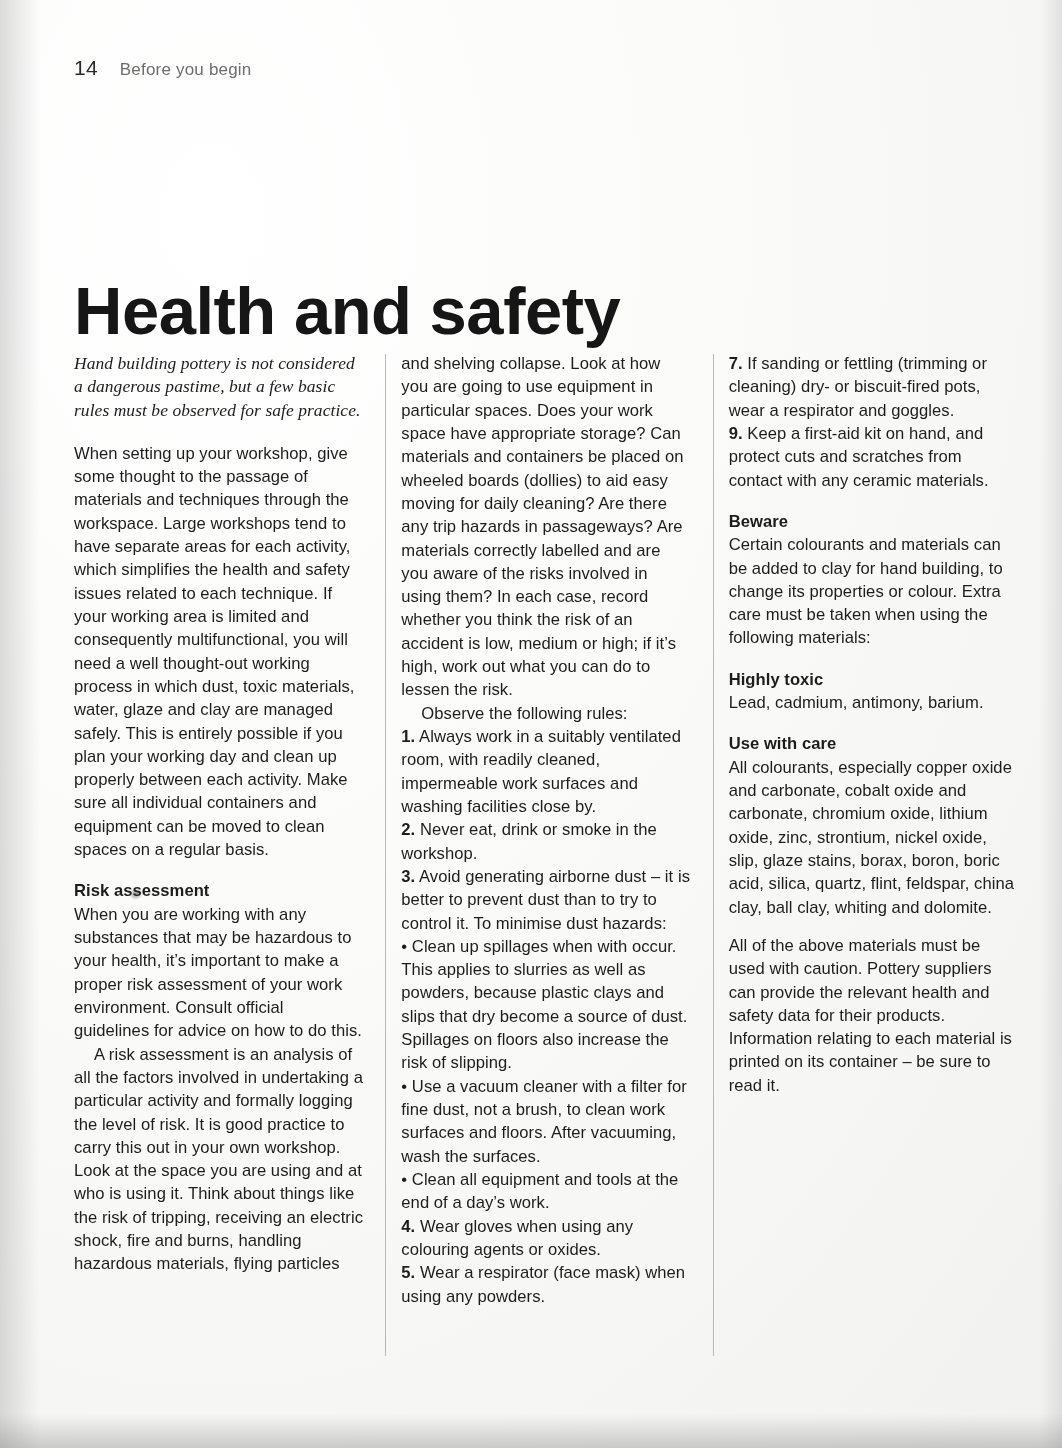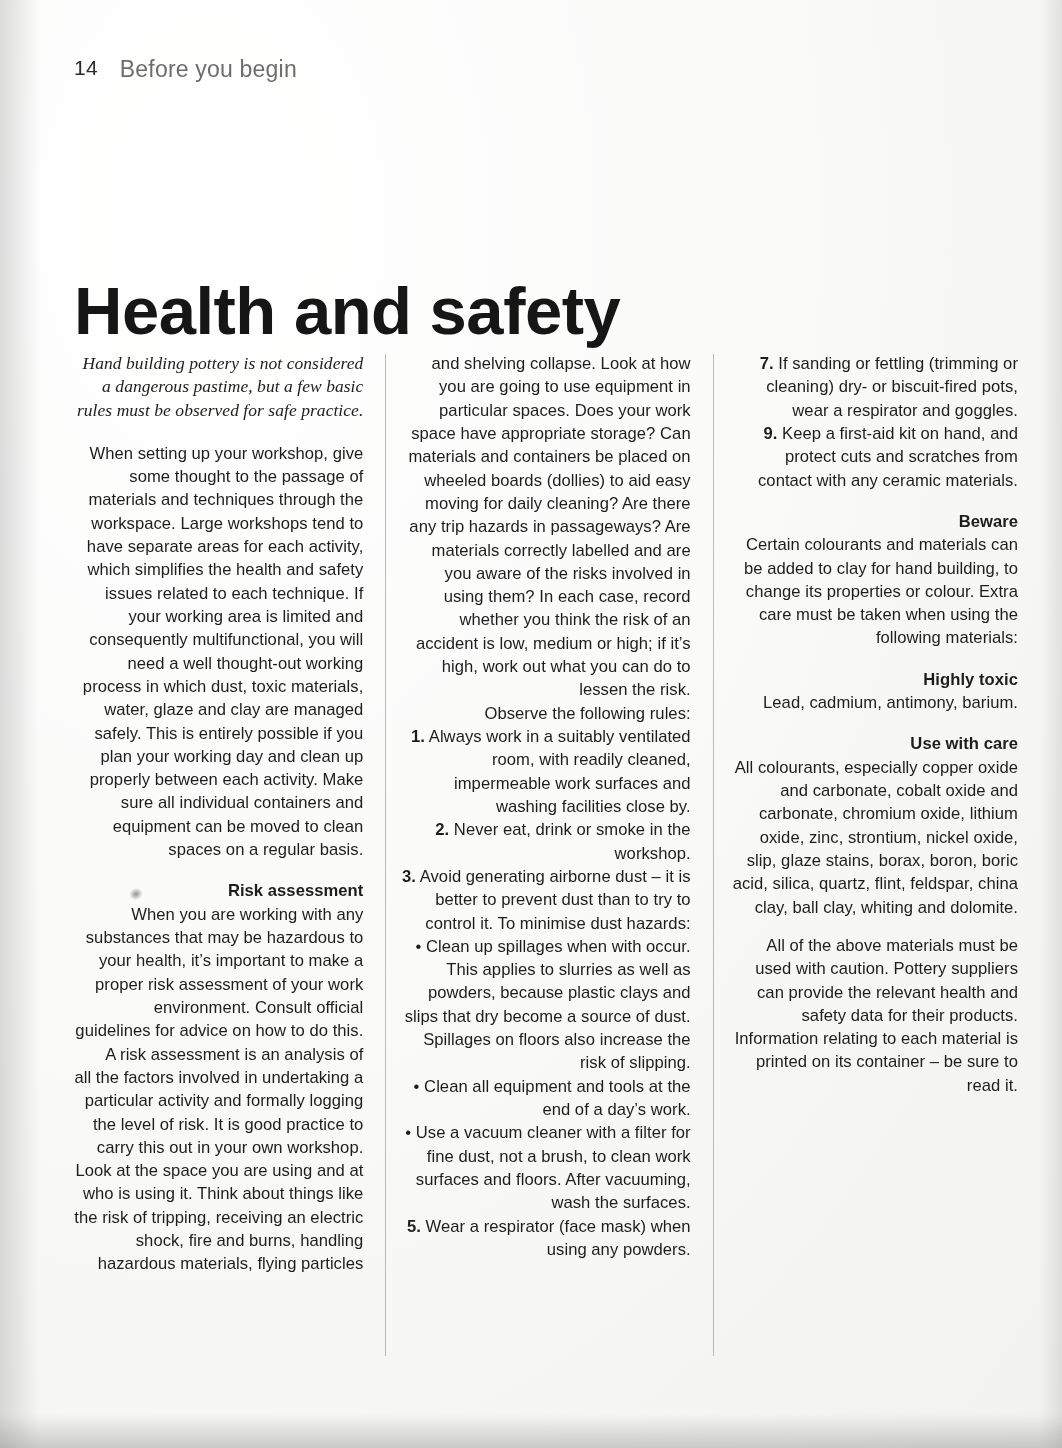--- a/index.html
+++ b/index.html
@@ -48,30 +48,30 @@
     left: 0; right: 0; bottom: 0;
     height: 34px;
     background: linear-gradient(to top, rgba(120,120,120,0.35), rgba(255,255,255,0));
   }
 
   .running-head {
     position: absolute;
     left: 74px;
     top: 56px;
     display: flex;
-    align-items: flex-start;
+    align-items: flex-end;
     gap: 22px;
   }
   .folio {
     font-size: 21px;
     color: #2a2a2a;
     letter-spacing: .2px;
   }
   .run-title {
-    font-size: 23px;
+    font-size: 17px;
     color: #6d6d6d;
     letter-spacing: .2px;
   }
 
   .page-title {
     position: absolute;
     left: 74px;
     top: 232px;
     font-size: 67px;
     line-height: 1;
@@ -106,21 +106,20 @@
     bottom: 8px;
     width: 1px;
     background: #b9b9b9;
   }
   .col p {
     margin: 0;
     font-size: 16.6px;
     line-height: 1.405;
     color: #1d1d1d;
     letter-spacing: 0.05px;
-    text-align: right;
   }
   .standfirst {
     font-family: "Liberation Serif", serif;
     font-style: italic;
     font-size: 17.5px !important;
     line-height: 1.33 !important;
     color: #202020;
     margin-bottom: 20px !important;
   }
   .indent {
@@ -182,22 +181,23 @@
       <p class="indent">A risk assessment is an analysis of all the factors involved in undertaking a particular activity and formally logging the level of risk. It is good practice to carry this out in your own workshop. Look at the space you are using and at who is using it. Think about things like the risk of tripping, receiving an electric shock, fire and burns, handling hazardous materials, flying particles</p>
     </div>
 
     <div class="col">
       <p>and shelving collapse. Look at how you are going to use equipment in particular spaces. Does your work space have appropriate storage? Can materials and containers be placed on wheeled boards (dollies) to aid easy moving for daily cleaning? Are there any trip hazards in passageways? Are materials correctly labelled and are you aware of the risks involved in using them? In each case, record whether you think the risk of an accident is low, medium or high; if it’s high, work out what you can do to lessen the risk.</p>
       <p class="indent">Observe the following rules:</p>
       <p><span class="num">1.</span><span> Always work in a suitably ventilated room, with readily cleaned, impermeable work surfaces and washing facilities close by.</span></p>
       <p><span class="num">2.</span><span> Never eat, drink or smoke in the workshop.</span></p>
       <p><span class="num">3.</span><span> Avoid generating airborne dust – it is better to prevent dust than to try to control it. To minimise dust hazards:</span></p>
       <p class="bulleted">• Clean up spillages when with occur. This applies to slurries as well as powders, because plastic clays and slips that dry become a source of dust. Spillages on floors also increase the risk of slipping.</p>
+      <p class="bulleted">• Use a vacuum cleaner with a filter for fine dust, not a brush, to clean work surfaces and floors. After vacuuming, wash the surfaces.</p>
       <p class="bulleted">• Clean all equipment and tools at the end of a day’s work.</p>
-      <p class="bulleted">• Use a vacuum cleaner with a filter for fine dust, not a brush, to clean work surfaces and floors. After vacuuming, wash the surfaces.</p>
+      <p><span class="num">4.</span><span> Wear gloves when using any colouring agents or oxides.</span></p>
       <p><span class="num">5.</span><span> Wear a respirator (face mask) when using any powders.</span></p>
     </div>
 
     <div class="col">
       <p><span class="num">7.</span><span> If sanding or fettling (trimming or cleaning) dry- or biscuit-fired pots, wear a respirator and goggles.</span></p>
       <p><span class="num">9.</span><span> Keep a first-aid kit on hand, and protect cuts and scratches from contact with any ceramic materials.</span></p>
       <p class="subhead">Beware</p>
       <p>Certain colourants and materials can be added to clay for hand building, to change its properties or colour. Extra care must be taken when using the following materials:</p>
       <p class="subhead">Highly toxic</p>
       <p>Lead, cadmium, antimony, barium.</p>

